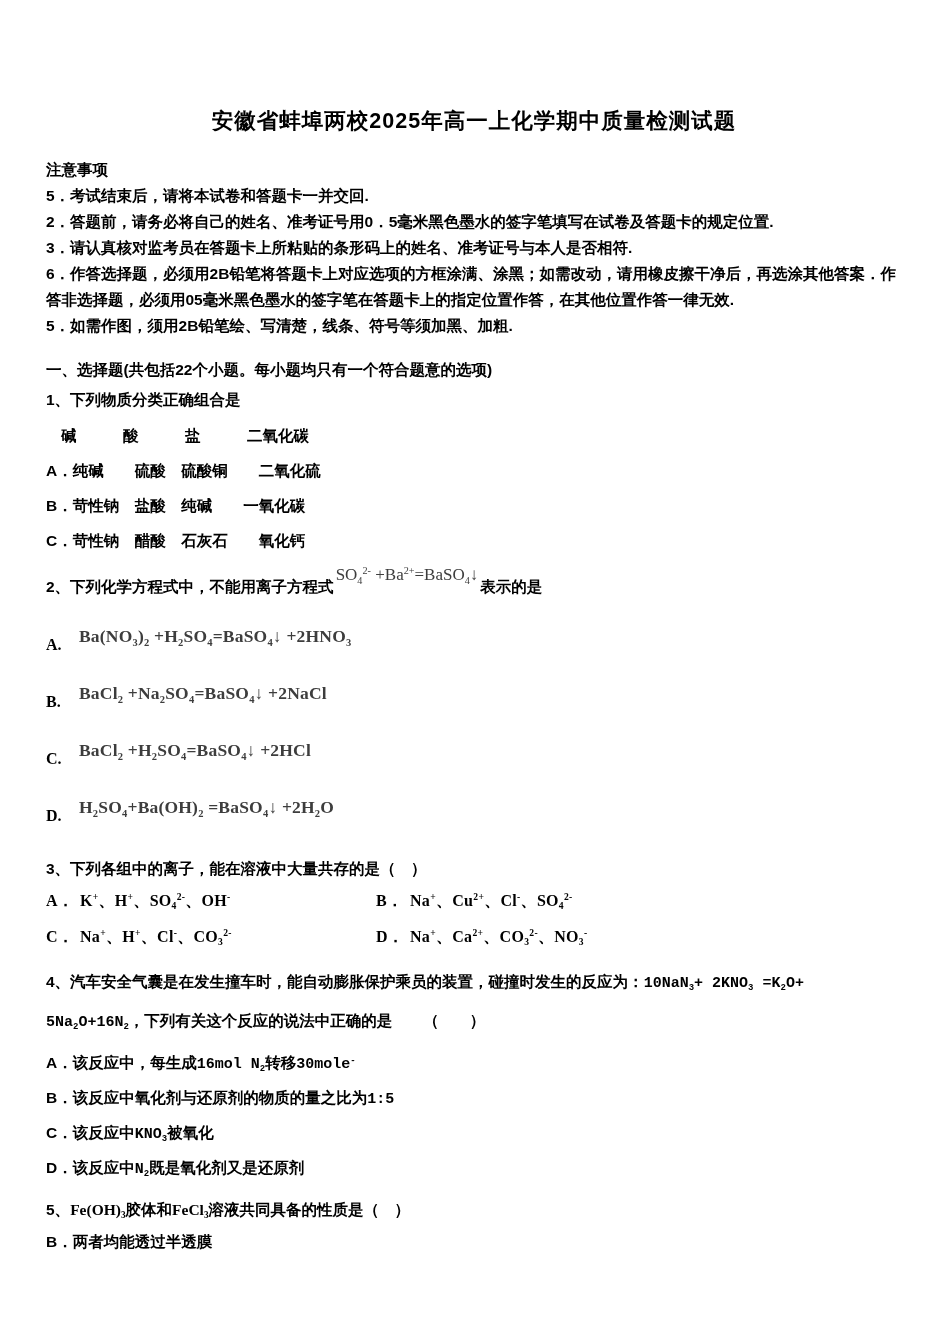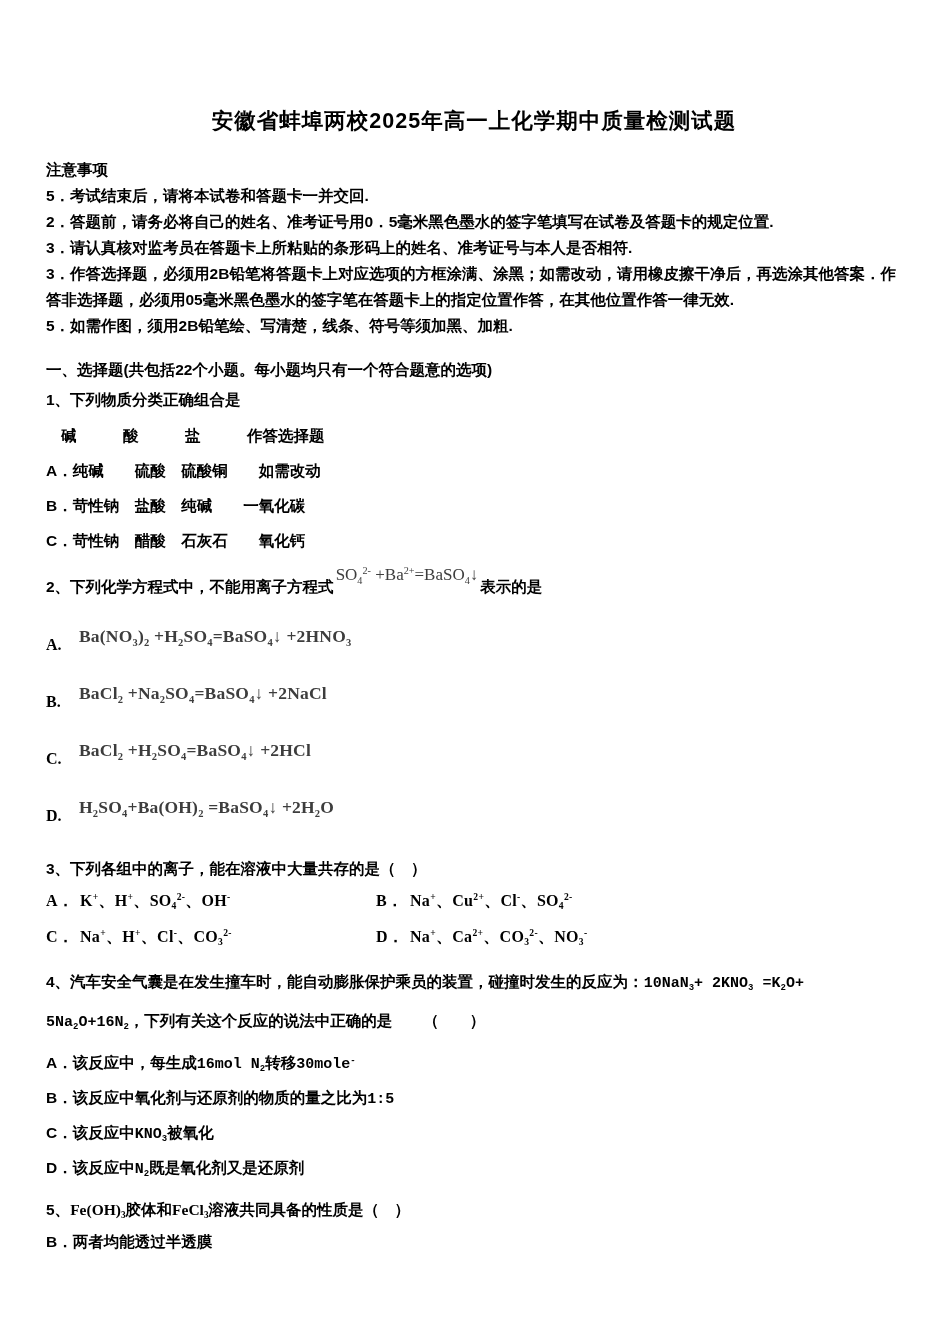--- a/index.html
+++ b/index.html
@@ -53,28 +53,28 @@
 <body>
 
 <div class="page">
 
   <div class="title">安徽省蚌埠两校2025年高一上化学期中质量检测试题</div>
 
   <div class="notice-heading">注意事项</div>
   <div class="notice-item">5．考试结束后，请将本试卷和答题卡一并交回.</div>
   <div class="notice-item">2．答题前，请务必将自己的姓名、准考证号用0．5毫米黑色墨水的签字笔填写在试卷及答题卡的规定位置.</div>
   <div class="notice-item">3．请认真核对监考员在答题卡上所粘贴的条形码上的姓名、准考证号与本人是否相符.</div>
-  <div class="notice-item">3．作答选择题，必须用2B铅笔将答题卡上对应选项的方框涂满、涂黑；如需改动，请用橡皮擦干净后，再选涂其他答案．作答非选择题，必须用05毫米黑色墨水的签字笔在答题卡上的指定位置作答，在其他位置作答一律无效.</div>
+  <div class="notice-item">6．作答选择题，必须用2B铅笔将答题卡上对应选项的方框涂满、涂黑；如需改动，请用橡皮擦干净后，再选涂其他答案．作答非选择题，必须用05毫米黑色墨水的签字笔在答题卡上的指定位置作答，在其他位置作答一律无效.</div>
   <div class="notice-item">5．如需作图，须用2B铅笔绘、写清楚，线条、符号等须加黑、加粗.</div>
 
   <div class="section-heading">一、选择题(共包括22个小题。每小题均只有一个符合题意的选项)</div>
 
   <div class="stem q1-stem">1、下列物质分类正确组合是</div>
-  <div class="q1-categories">碱　　　酸　　　盐　　　作答选择题</div>
-  <div class="q1-option">A．纯碱　　硫酸　硫酸铜　　如需改动</div>
+  <div class="q1-categories">碱　　　酸　　　盐　　　二氧化碳</div>
+  <div class="q1-option">A．纯碱　　硫酸　硫酸铜　　二氧化硫</div>
   <div class="q1-option">B．苛性钠　盐酸　纯碱　　一氧化碳</div>
   <div class="q1-option">C．苛性钠　醋酸　石灰石　　氧化钙</div>
 
   <div class="stem q2-stem"><span>2、下列化学方程式中，不能用离子方程式</span><span class="inline-formula">SO<sub>4</sub><sup>2-</sup> +Ba<sup>2+</sup>=BaSO<sub>4</sub>↓</span><span>表示的是</span></div>
 
   <div class="q2-row">
     <span class="q2-label">A.</span>
     <span class="q2-formula">Ba(NO<sub>3</sub>)<sub>2</sub> +H<sub>2</sub>SO<sub>4</sub>=BaSO<sub>4</sub>↓ +2HNO<sub>3</sub></span>
   </div>
   <div class="q2-row">

